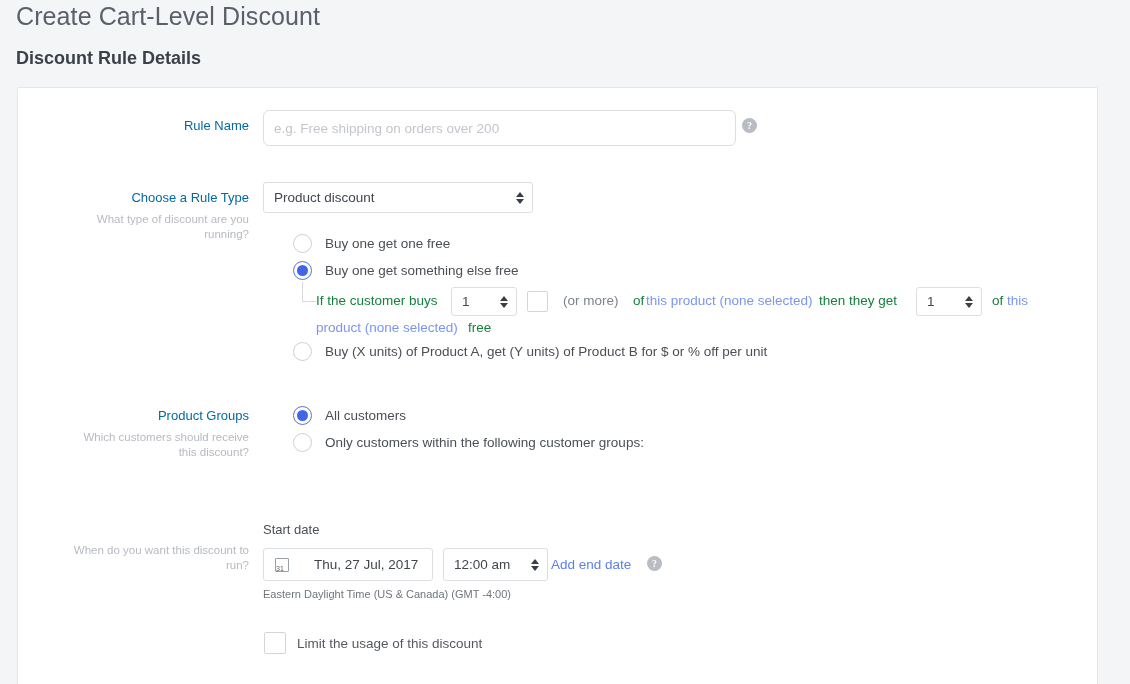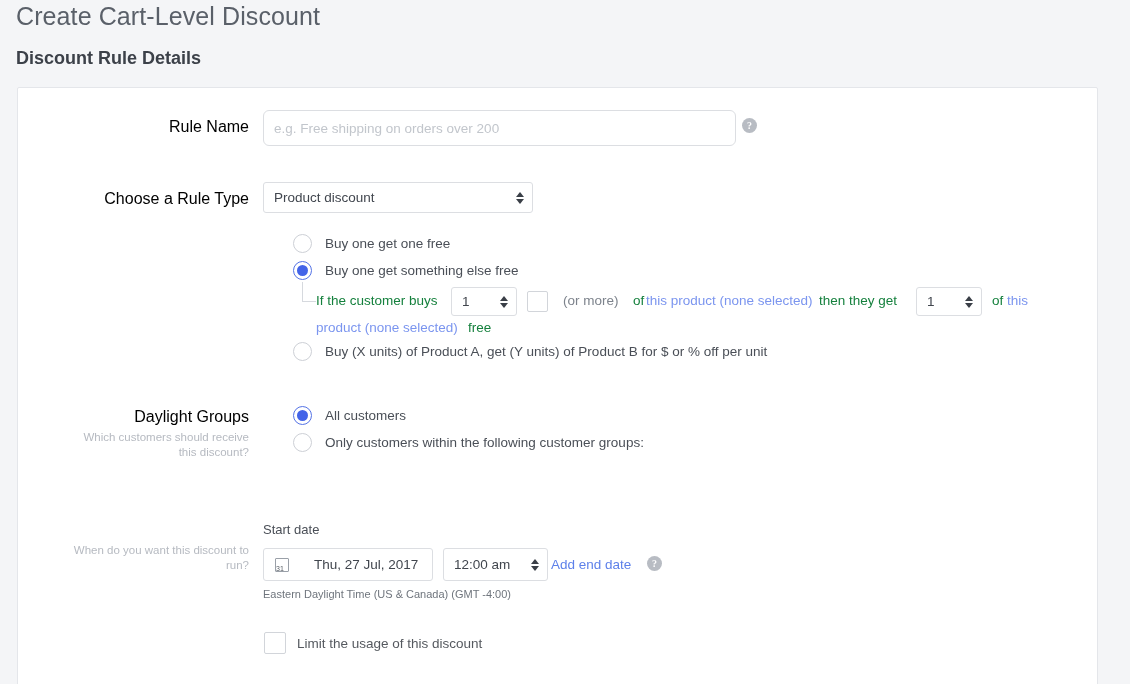--- a/index.html
+++ b/index.html
@@ -33,22 +33,22 @@
     position: absolute;
     left: 17px; top: 87px;
     width: 1081px; height: 620px;
     background: #ffffff;
     border: 1px solid #e4e6ea;
     border-radius: 2px;
   }
   .lbl-right {
     position: absolute;
     text-align: right;
-    font-size: 16px;
-    color: #000000;
+    font-size: 13px;
+    color: #0369a1;
   }
   .sub-label {
     position: absolute;
     text-align: right;
     font-size: 11.5px;
     color: #b6bac1;
     line-height: 15px;
   }
 
   
@@ -208,20 +208,21 @@
 <div class="page-title">Create Cart-Level Discount</div>
 <div class="section-title">Discount Rule Details</div>
 
 <div class="card">
 
   <div class="lbl-right" style="left:0; top:30px; width:231px;">Rule Name</div>
   <input class="text-input" type="text" style="left: 245px; top: 22px; width: 473px; height: 31px;" placeholder="e.g. Free shipping on orders over 200">
   <div class="help-icon" style="left:724px; top:30px;">?</div>
 
   <div class="lbl-right" style="left:0; top:102px; width:231px;">Choose a Rule Type</div>
+  <div class="sub-label" style="left:60px; top:124px; width:171px;">What type of discount are you running?</div>
 
   <div class="select-box" style="left:245px; top:94px; width:270px; height:31px;">
     <span>Product discount</span>
     <span class="spinner-arrows">
       <i class="up"></i>
         <i class="down"></i>
     </span>
   </div>
 
   <div class="radio-row" style="left:275px; top:146px;text-align:right;">
@@ -267,21 +268,21 @@
   <div class="inline-text" style="left:974px; top:205px;">of</div>
   <a class="inline-text link" style="left:989px; top:205px;">this</a>
   <a class="inline-text link" style="left:298px; top:232px;">product (none selected)</a>
   <div class="inline-text" style="left:450px; top:232px;">free</div>
 
   <div class="radio-row" style="left:275px; top:254px;">
     <span class="radio"></span>
     <span class="radio-label">Buy (X units) of Product A, get (Y units) of Product B for $ or % off per unit</span>
   </div>
 
-  <div class="lbl-right" style="left:0; top:320px; width:231px;">Daylight Groups</div>
+  <div class="lbl-right" style="left:0; top:320px; width:231px;">Product Groups</div>
   <div class="sub-label" style="left:55px; top:342px; width:176px;">Which customers should receive this discount?</div>
 
   <div class="radio-row" style="left:275px; top:318px;">
     <span class="radio checked"></span>
     <span class="radio-label">All customers</span>
   </div>
 
   <div class="radio-row" style="left:275px; top:345px;">
     <span class="radio"></span>
     <span class="radio-label">Only customers within the following customer groups:</span>

